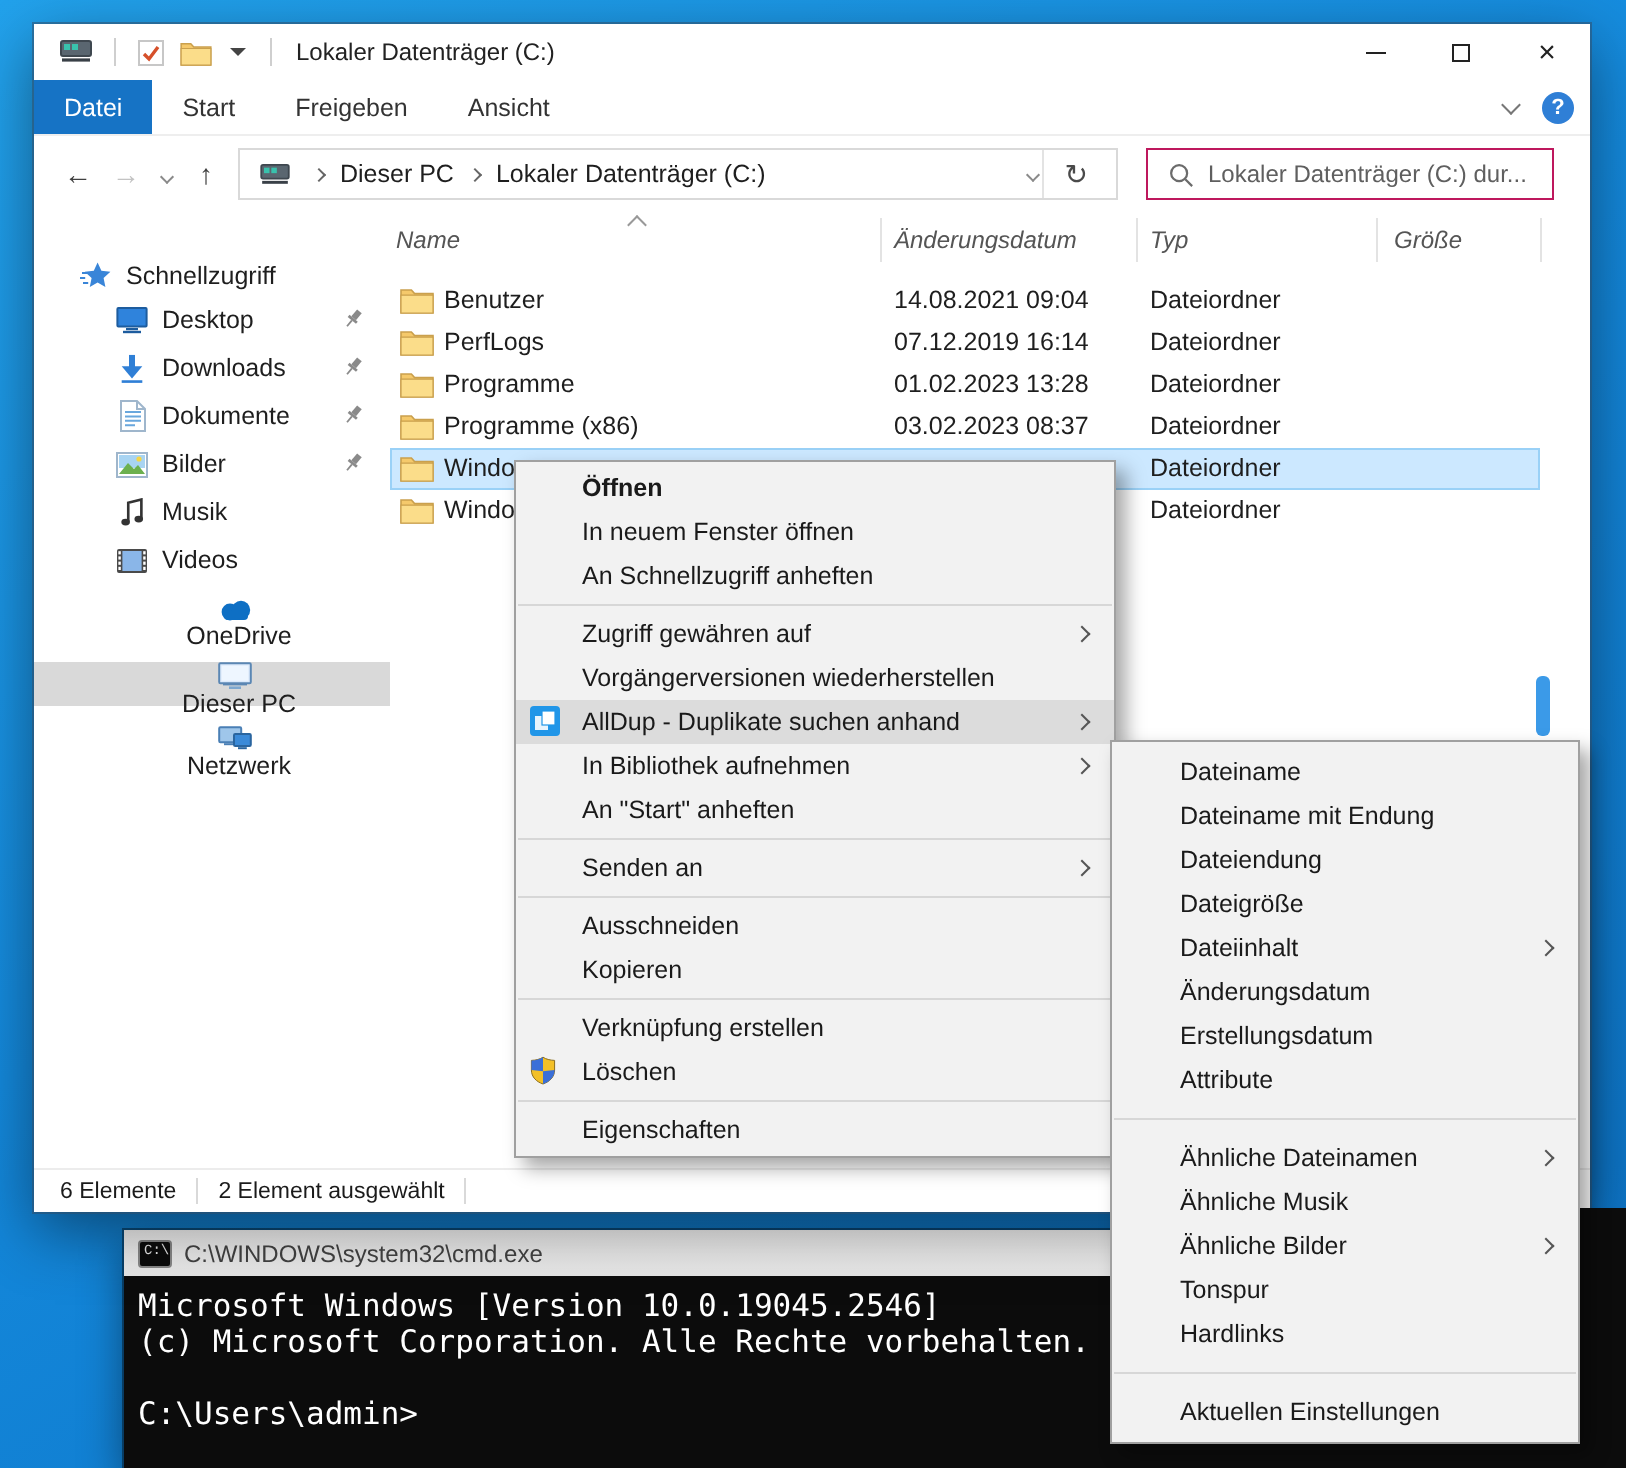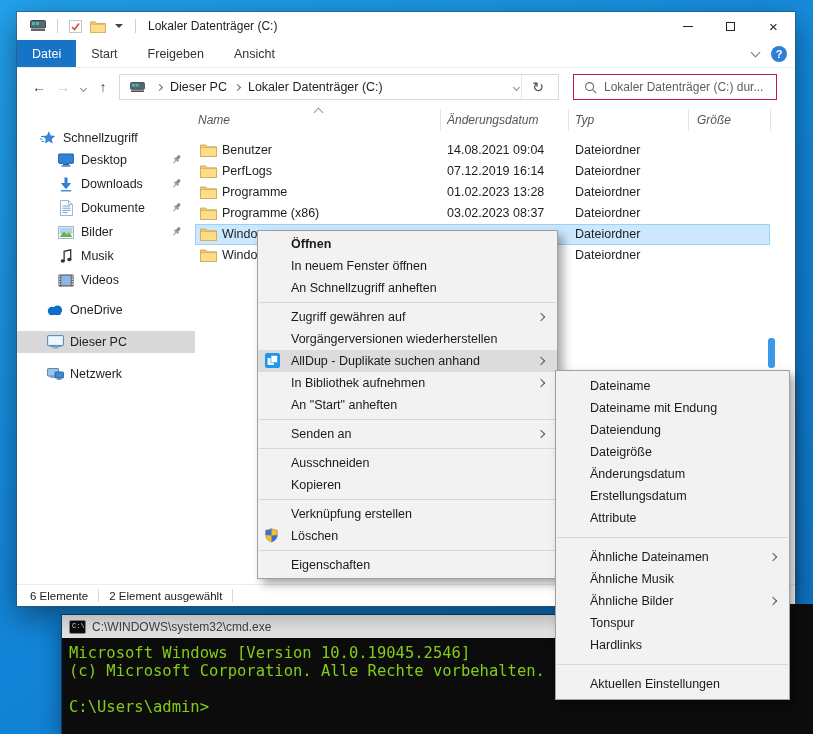--- a/index.html
+++ b/index.html
@@ -54,21 +54,21 @@
     display:flex; align-items:center; padding:0 10px; gap:7px; flex:0 0 auto; }
   .searchbox input { border:none; outline:none; flex:1; font-size:12px; color:#555;
     background:transparent; font-family:inherit; min-width:0; }
   .searchbox input::placeholder { color:#5f5f5f; opacity:1; }
 
   .bod { position:absolute; top:94px; left:0; right:0; bottom:22px; }
   .side { position:absolute; left:0; top:0; width:178px; height:100%; }
   .side-item { position:absolute; height:22px; width:100%; display:flex; align-items:center;
     font-size:12.5px; color:#1e1e1e; }
   .side-item .sic { display:inline-flex; width:22px; justify-content:center; margin-right:4px; flex:0 0 auto; }
-  .lvl0 { padding-left:20px; } .lvl1 { padding-left:38px; } .lvl2 { padding-left:27px; }
+  .lvl0 { padding-left:20px; } .lvl1 { padding-left:38px; } .lvl2 { padding-left:27px;flex-direction:column; }
   .side-item.sel { background:#d9d9d9; }
   .pin { position:absolute; right:13px; top:5px; }
 
   .main { position:absolute; left:178px; top:0; right:0; bottom:0; }
   .lhead { position:absolute; top:0; left:0; right:0; height:28px; font-size:12px; color:#555;font-style:italic; }
   .lhead .hl { position:absolute; top:7px; }
   .hsep { position:absolute; top:3px; width:1px; height:22px; background:#e3e3e3; }
   .caretup { position:absolute; left:120px; top:3px; width:7px; height:7px;
     border-left:1.2px solid #999; border-top:1.2px solid #999; transform:rotate(45deg); }
   .frow { position:absolute; left:0; width:575px; height:21px; font-size:12.5px; color:#1e1e1e; }
@@ -103,21 +103,21 @@
   
   #cmd { position:absolute; left:62px; top:615px; width:730px; height:119px; z-index:1;
     box-shadow:0 0 0 1px rgba(0,0,0,.4), 0 8px 20px rgba(0,0,0,.45); }
   .cmd-tb { height:23px; background:linear-gradient(#fafafa,#e9e9e9); display:flex;
     align-items:center; padding-left:7px; font-size:12px; color:#444; }
   .cmdico { width:17px; height:14px; background:#0c0c0c; color:#efefef; font-size:7px;
     font-family:"Liberation Mono", monospace; display:inline-flex; align-items:flex-start;
     padding:1px 0 0 2px; border-radius:2px; margin-right:6px; border:1px solid #8a8a8a; }
   .cmd-body { position:absolute; top:23px; left:0; right:0; bottom:0; background:#0c0c0c;
     padding:6px 7px; font-family:"DejaVu Sans Mono","Liberation Mono", monospace;
-    font-size:15.5px; color:#84cc16; }
+    font-size:15.5px; color:#ffffff; }
   .cl { height:18px; line-height:18px; white-space:pre; }
 
   #blackpatch { position:absolute; left:788px; top:604px; width:25px; height:130px;
     background:#0c0c0c; z-index:4; }
 </style>
 </head>
 <body>
 
 <div id="desktop">
 
@@ -530,20 +530,24 @@
     <div class="mi">
         <span>Dateiname mit Endung</span>
       </div>
     <div class="mi">
         <span>Dateiendung</span>
       </div>
     <div class="mi">
         <span>Dateigröße</span>
       </div>
     <div class="mi">
+        <span>Dateiinhalt</span>
+        <span class="arr"></span>
+      </div>
+    <div class="mi">
         <span>Änderungsdatum</span>
       </div>
     <div class="mi">
         <span>Erstellungsdatum</span>
       </div>
     <div class="mi">
         <span>Attribute</span>
       </div>
     <div class="ssep"></div>
     <div class="mi">

